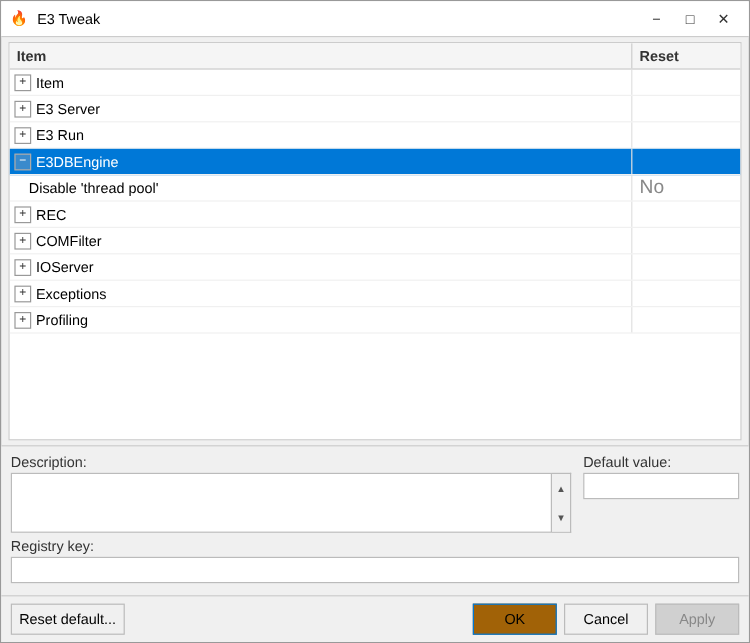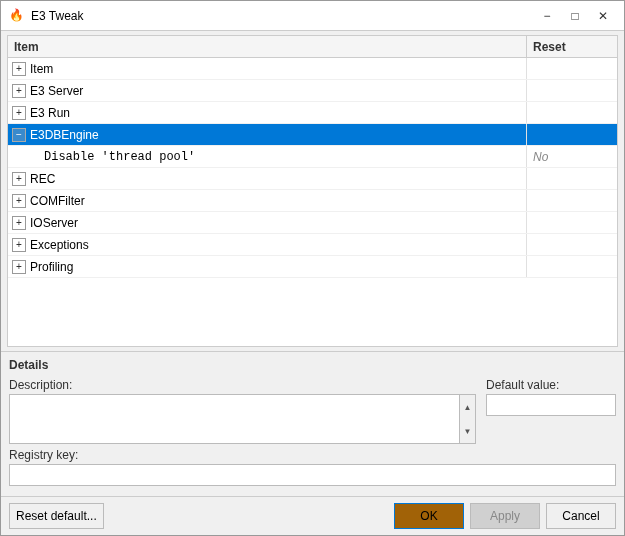--- a/index.html
+++ b/index.html
@@ -120,45 +120,44 @@
       gap: 4px;
       border-right: 1px solid #e0e0e0;
       height: 100%;
       overflow: hidden;
       white-space: nowrap;
     }
 
     .tree-row-value {
       width: 90px;
       padding: 0 6px;
-      font-size: 12px;
+      font-size: 16px;
       color: #888;
       height: 100%;
       display: flex;
       align-items: center;
-      font-style: italic;
     }
 
     .tree-row.selected .tree-row-value { color: #ccc; }
 
     .expand-icon {
       width: 14px;
       height: 14px;
       border: 1px solid #999;
       background: #fff;
       display: flex;
       align-items: center;
       justify-content: center;
       font-size: 10px;
       color: #333;
       flex-shrink: 0;
       cursor: pointer;
     }
 
-    .indent { margin-left: 32px; font-family: Liberation Mono, monospace; }
+    .indent { margin-left: 12px; }
 
     .details-panel {
       background: #f0f0f0;
       border-top: 1px solid #ccc;
       padding: 6px 8px;
     }
 
     .details-title {
       font-size: 12px;
       font-weight: bold;
@@ -377,21 +376,20 @@
       <div class="tree-row">
         <div class="tree-row-label">
           <div class="expand-icon">+</div>
           <span>Profiling</span>
         </div>
         <div class="tree-row-value"></div>
       </div>
     </div>
 
     <div class="details-panel">
-      <div class="details-title">Details</div>
 
       <div class="details-row">
 
         <div class="details-desc-area">
           <div class="details-label">Description:</div>
           <div class="textarea-wrapper">
             <textarea class="details-textarea-inner" style=""></textarea>
             <div class="textarea-scroll-btns">
               <button class="textarea-scroll-btn">▲</button>
               <button class="textarea-scroll-btn">▼</button>
@@ -408,17 +406,17 @@
       <div class="registry-row">
         <div class="details-label">Registry key:</div>
         <input class="details-input" type="text" value="" style="width: 100%;">
       </div>
     </div>
 
     <div class="button-bar">
       <button class="btn">Reset default...</button>
       <div class="btn-spacer"></div>
       <button class="btn btn-ok">OK</button>
+      <button class="btn">Cancel</button>
       <button class="btn btn-apply">Apply</button>
-      <button class="btn">Cancel</button>
     </div>
   </div>
 </div>
 
 </body></html>

